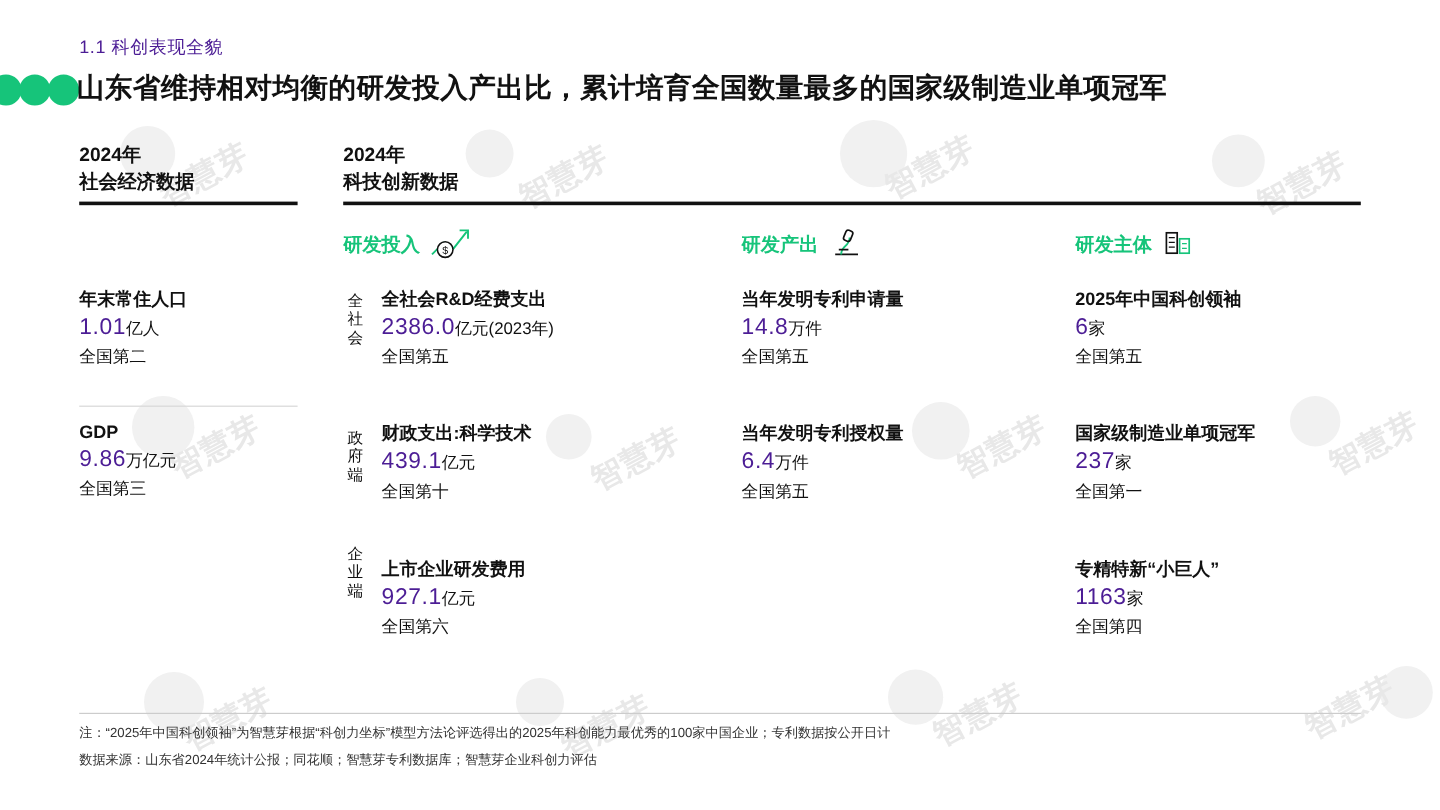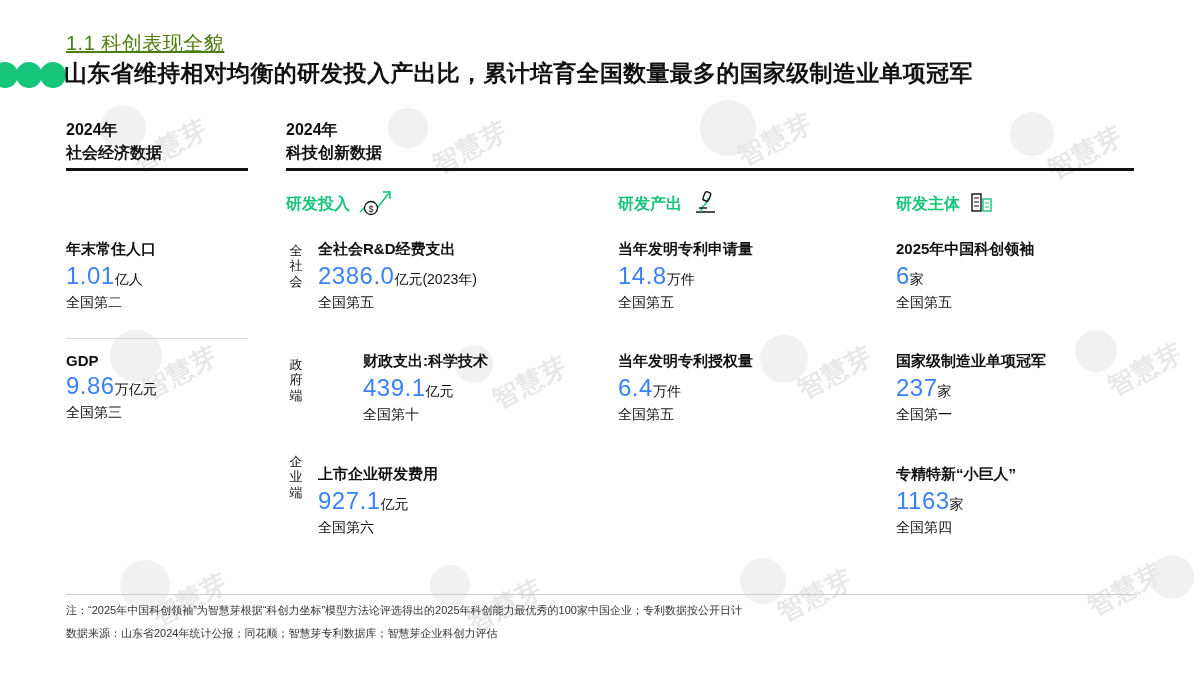--- a/index.html
+++ b/index.html
@@ -43,24 +43,23 @@
   .page {
     position: relative;
     z-index: 2;
     width: 1200px;
     height: 675px;
   }
   .kicker {
     position: absolute;
     left: 66px;
     top: 30px;
-    font-size: 20px;
-    color: #4d7c0f;
+    font-size: 15px;
+    color: #4c1d95;
     letter-spacing: .5px;
-    text-decoration: underline;
   }
   .title {
     position: absolute;
     left: 64px;
     top: 58px;
     font-size: 23px;
     font-weight: bold;
     color: #111111;
     letter-spacing: .3px;
     white-space: nowrap;
@@ -126,22 +125,22 @@
     font-weight: bold;
     color: #111111;
     white-space: nowrap;
   }
   .metric .m-val {
     margin-top: 4px;
     white-space: nowrap;
     line-height: 1.1;
   }
   .metric .m-num {
-    font-size: 24px;
-    color: #3b82f6;
+    font-size: 19px;
+    color: #4c1d95;
     letter-spacing: .5px;
     text-align: center;
   }
   .metric .m-unit {
     font-size: 14px;
     color: #111111;
   }
   .metric .m-rank {
     margin-top: 5px;
     font-size: 14px;
@@ -293,21 +292,21 @@
   </div>
 
   <div class="metric" style="left:318px;top:240px;">
     <div class="m-name">全社会R&amp;D经费支出</div>
     <div class="m-val">
       <span class="m-num">2386.0</span><span class="m-unit">亿元(2023年)</span>
     </div>
     <div class="m-rank">全国第五</div>
   </div>
 
-  <div class="metric" style="left:318px;top:352px;margin-left:45px;">
+  <div class="metric" style="left:318px;top:352px;">
     <div class="m-name">财政支出:科学技术</div>
     <div class="m-val">
       <span class="m-num">439.1</span><span class="m-unit">亿元</span>
     </div>
     <div class="m-rank">全国第十</div>
   </div>
 
   <div class="metric" style="left:318px;top:465px;">
     <div class="m-name">上市企业研发费用</div>
     <div class="m-val">

